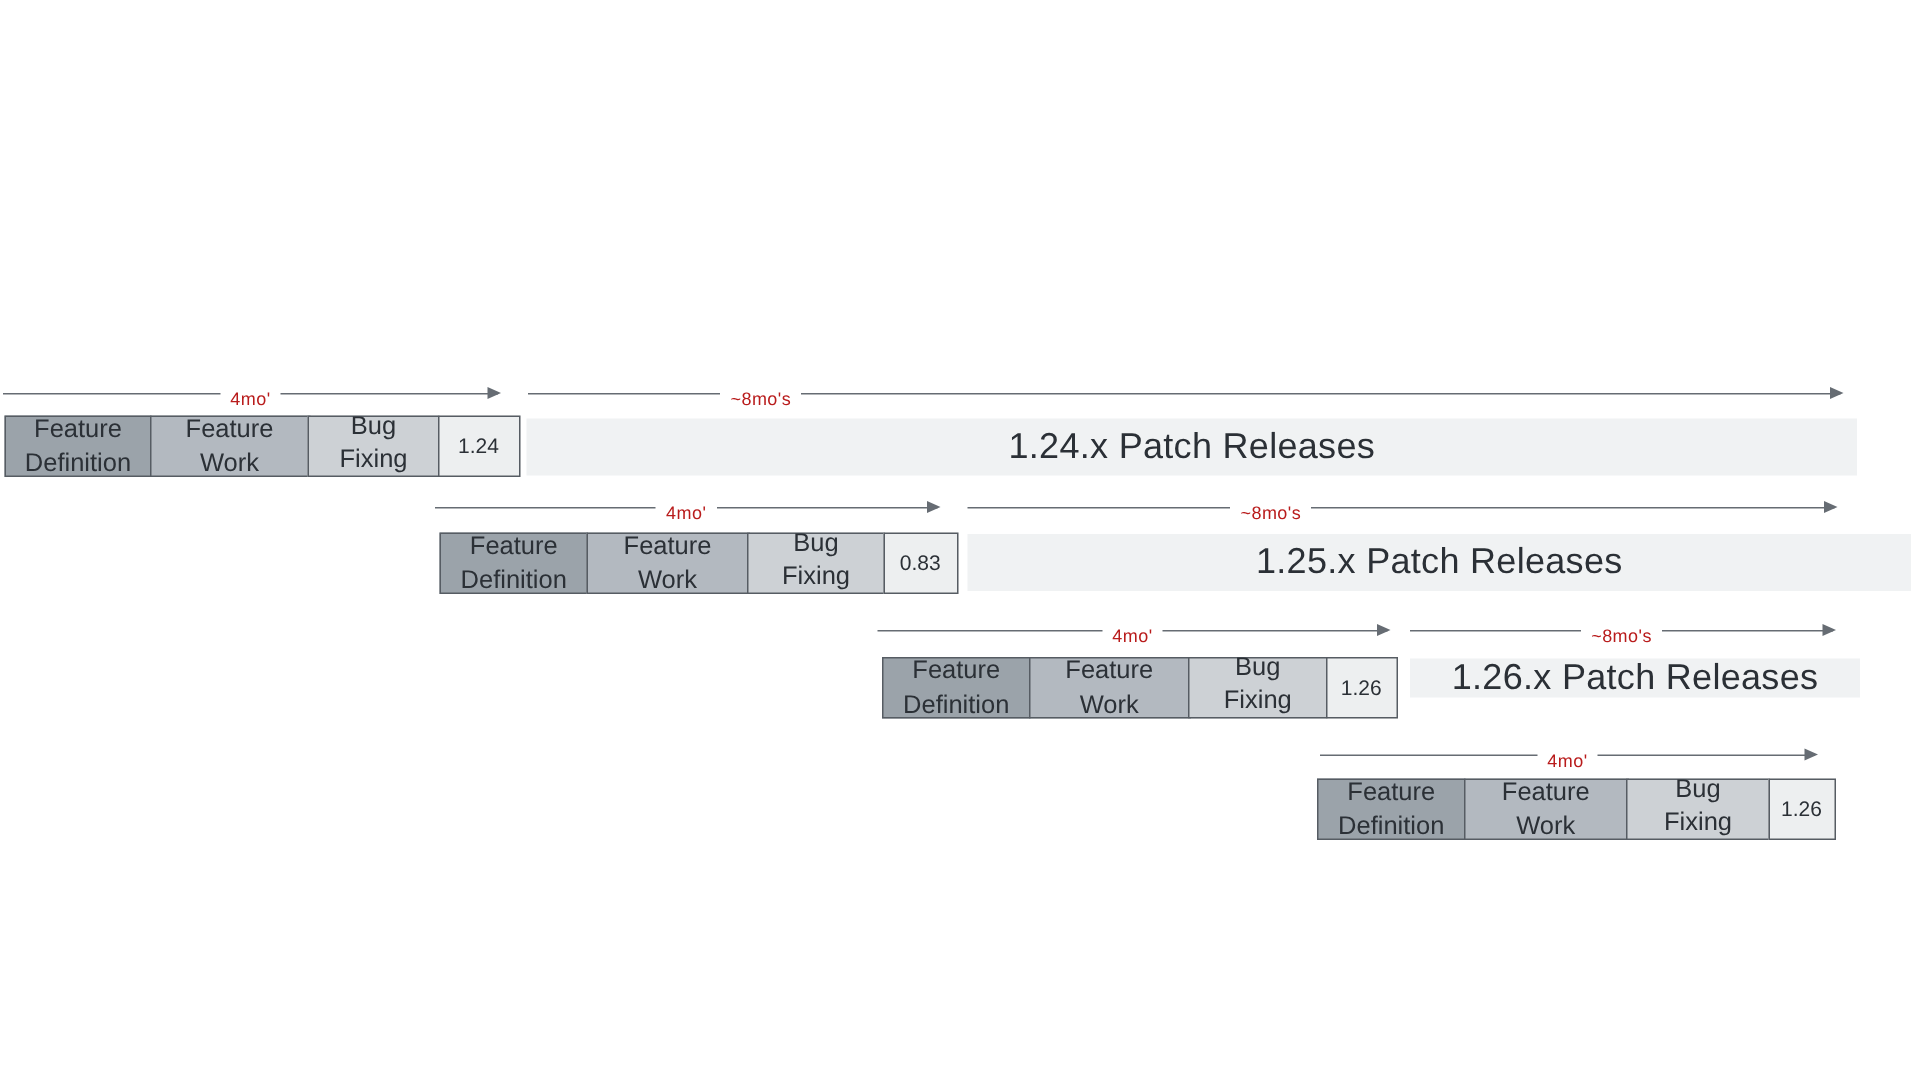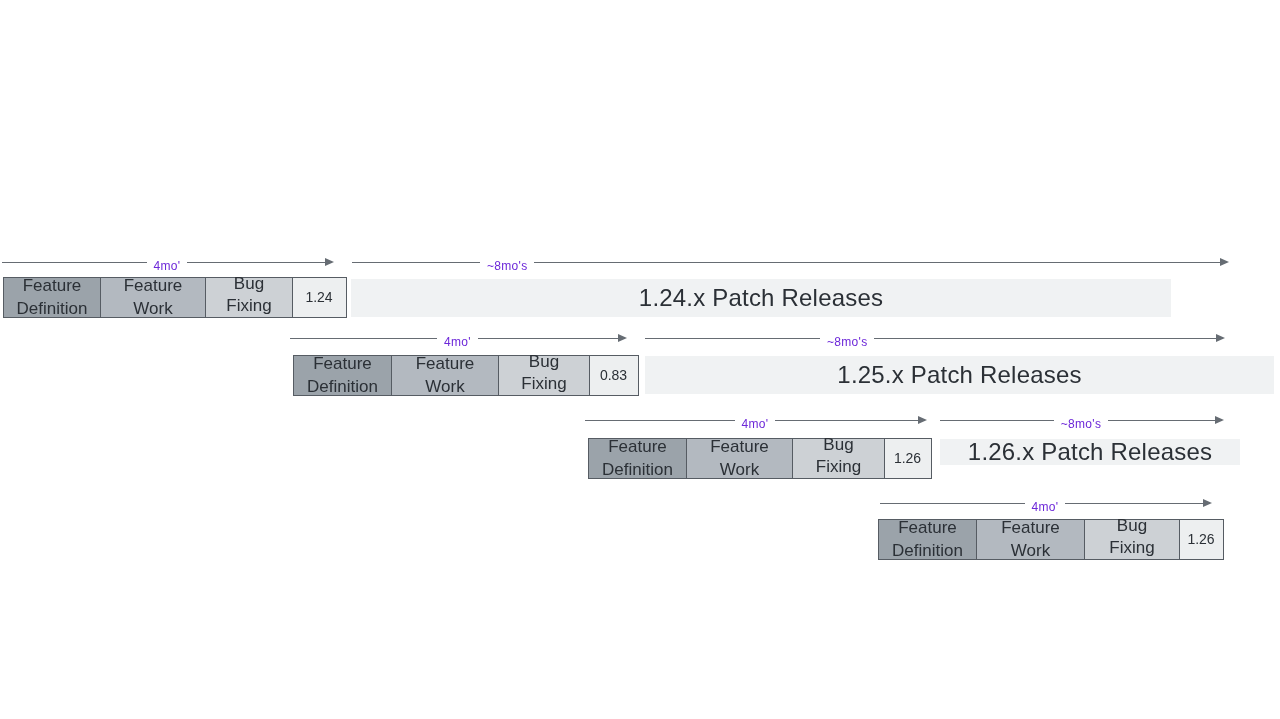--- a/index.html
+++ b/index.html
@@ -4,21 +4,21 @@
 <style>
   html,body{margin:0;padding:0;background:#fff;}
   .canvas{
     position:relative;width:1280px;height:719px;background:#fff;overflow:hidden;
     font-family:"Liberation Sans",sans-serif;
   }
   
   .arrow{position:absolute;display:flex;align-items:center;height:16px;}
   .arrow .seg{flex:1;height:0;border-top:1.5px solid var(--arrow,#666c73);}
   .arrow .alabel{
-    font-size:12px;color:#6d28d9;padding:0 7px;position:relative;top:4px;
+    font-size:12px;color:#b91c1c;padding:0 7px;position:relative;top:4px;
     white-space:nowrap;letter-spacing:.3px;
   }
   .arrow .head{position:relative;}
   .arrow .head::after{
     content:"";position:absolute;right:-2px;top:-5px;width:0;height:0;
     border-left:9px solid var(--arrow,#666c73);
     border-top:4px solid transparent;border-bottom:4px solid transparent;
   }
   
   .cycle{position:absolute;display:flex;height:41px;}
@@ -66,21 +66,21 @@
 Work</span>
       </div>
     <div class="pbox bf" style="width:88px">
         <span>Bug
 Fixing</span>
       </div>
     <div class="pbox ver" style="width:55px">
         <span>1.24</span>
       </div>
   </div>
-  <div class="patchbar" style="left:351px;top:279px;width:820px;height:38px">1.24.x Patch Releases</div>
+  <div class="patchbar" style="left:351px;top:279px;width:887px;height:38px">1.24.x Patch Releases</div>
 
   <div class="arrow" style="left:290px;top:330px;width:335px">
     <span class="seg"></span>
     <span class="alabel">4mo'</span>
     <span class="seg head"></span>
   </div>
   <div class="arrow" style="left:645px;top:330px;width:578px">
     <span class="seg" style="flex:0 0 175px"></span>
     <span class="alabel">~8mo's</span>
     <span class="seg head"></span>

